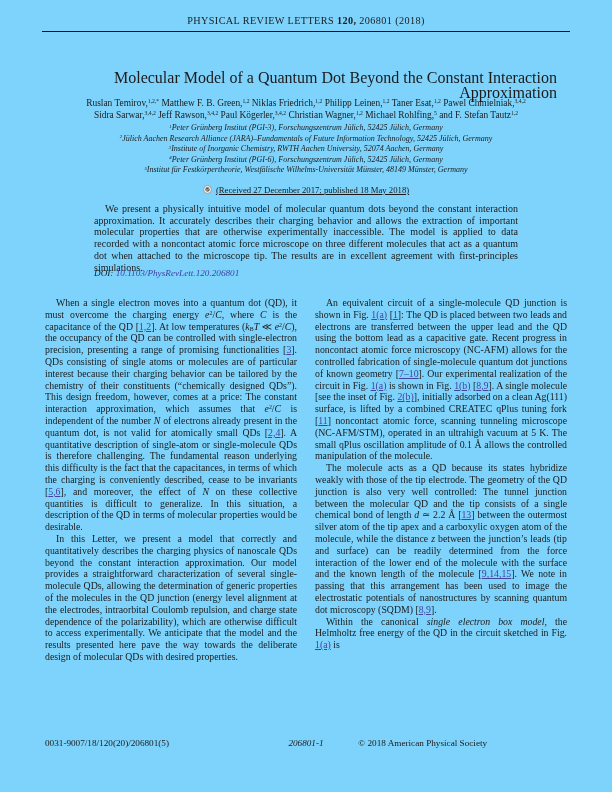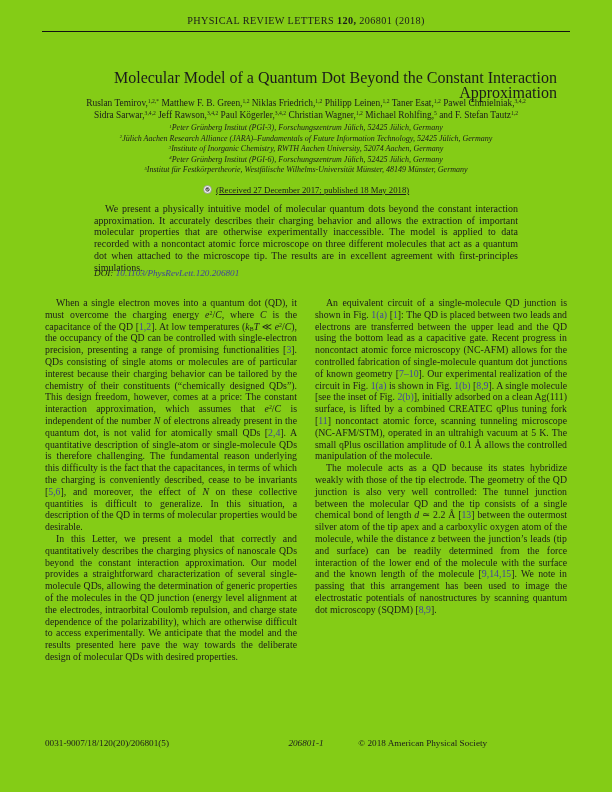--- a/index.html
+++ b/index.html
@@ -1,20 +1,20 @@
 <!DOCTYPE html>
 <html><head>
 <meta charset="utf-8">
 <style>
   html,body{margin:0;padding:0;background:#e8e8e8;}
   .page{
     position:relative;
     width:612px;height:792px;
     margin:0 auto;
-    background:#84cc16;
+    background:#7dd3fc;
     font-family:"Liberation Serif","DejaVu Serif",serif;
     color:#1b1b1b;
     overflow:hidden;
   }
   .journal-header{
     position:absolute;top:15px;left:42px;width:528px;
     text-align:center;font-size:10.2px;letter-spacing:0.4px;
     white-space:nowrap;
   }
   .journal-header .vol{font-weight:bold;}
@@ -52,21 +52,21 @@
   }
   .doi-link{color:#3f3fa0;text-decoration:none;cursor:pointer;}
   .columns{
     position:absolute;top:297px;left:45px;width:522px;
     display:flex;gap:18px;
   }
   .col{width:252px;font-size:9.8px;line-height:11.8px;text-align:justify;}
   .col p{margin:0;text-indent:11px;}
   sup{font-size:0.6em;line-height:0;position:relative;vertical-align:baseline;top:-0.5em;}
   sub{font-size:0.6em;line-height:0;position:relative;vertical-align:baseline;bottom:-0.25em;}
-  .c{color:#4343a0;}
+  .c{color:#4343a0;text-decoration:underline;}
   .footer{
     position:absolute;top:738px;left:45px;width:522px;
     display:flex;font-size:9.2px;
   }
   .footer .f-left{flex:1 1 40%;text-align:left;}
   .footer .f-center{flex:1 1 20%;text-align:center;font-style:italic;}
   .footer .f-right{flex:1 1 40%;}
 </style>
 </head>
 <body>
@@ -111,20 +111,21 @@
   </div>
 
   <div class="columns">
     <div class="col">
       <p>When a single electron moves into a quantum dot (QD), it must overcome the charging energy <i>e</i><sup>2</sup>/<i>C</i>, where <i>C</i> is the capacitance of the QD [<span class="c">1,2</span>]. At low temperatures (<i>k</i><sub>B</sub><i>T</i> ≪ <i>e</i><sup>2</sup>/<i>C</i>), the occupancy of the QD can be controlled with single-electron precision, presenting a range of promising functionalities [<span class="c">3</span>]. QDs consisting of single atoms or molecules are of particular interest because their charging behavior can be tailored by the chemistry of their constituents (“chemically designed QDs”). This design freedom, however, comes at a price: The constant interaction approximation, which assumes that <i>e</i><sup>2</sup>/<i>C</i> is independent of the number <i>N</i> of electrons already present in the quantum dot, is not valid for atomically small QDs [<span class="c">2,4</span>]. A quantitative description of single-atom or single-molecule QDs is therefore challenging. The fundamental reason underlying this difficulty is the fact that the capacitances, in terms of which the charging is conveniently described, cease to be invariants [<span class="c">5,6</span>], and moreover, the effect of <i>N</i> on these collective quantities is difficult to generalize. In this situation, a description of the QD in terms of molecular properties would be desirable.</p>
       <p>In this Letter, we present a model that correctly and quantitatively describes the charging physics of nanoscale QDs beyond the constant interaction approximation. Our model provides a straightforward characterization of several single-molecule QDs, allowing the determination of generic properties of the molecules in the QD junction (energy level alignment at the electrodes, intraorbital Coulomb repulsion, and charge state dependence of the polarizability), which are otherwise difficult to access experimentally. We anticipate that the model and the results presented here pave the way towards the deliberate design of molecular QDs with desired properties.</p>
     </div>
     <div class="col">
       <p>An equivalent circuit of a single-molecule QD junction is shown in Fig. <span class="c">1(a)</span> [<span class="c">1</span>]: The QD is placed between two leads and electrons are transferred between the upper lead and the QD using the bottom lead as a capacitive gate. Recent progress in noncontact atomic force microscopy (NC-AFM) allows for the controlled fabrication of single-molecule quantum dot junctions of known geometry [<span class="c">7–10</span>]. Our experimental realization of the circuit in Fig. <span class="c">1(a)</span> is shown in Fig. <span class="c">1(b)</span> [<span class="c">8,9</span>]. A single molecule [see the inset of Fig. <span class="c">2(b)</span>], initially adsorbed on a clean Ag(111) surface, is lifted by a combined CREATEC qPlus tuning fork [<span class="c">11</span>] noncontact atomic force, scanning tunneling microscope (NC-AFM/STM), operated in an ultrahigh vacuum at 5 K. The small qPlus oscillation amplitude of 0.1 Å allows the controlled manipulation of the molecule.</p>
       <p>The molecule acts as a QD because its states hybridize weakly with those of the tip electrode. The geometry of the QD junction is also very well controlled: The tunnel junction between the molecular QD and the tip consists of a single chemical bond of length <i>d</i> ≃ 2.2 Å [<span class="c">13</span>] between the outermost silver atom of the tip apex and a carboxylic oxygen atom of the molecule, while the distance <i>z</i> between the junction’s leads (tip and surface) can be readily determined from the force interaction of the lower end of the molecule with the surface and the known length of the molecule [<span class="c">9,14,15</span>]. We note in passing that this arrangement has been used to image the electrostatic potentials of nanostructures by scanning quantum dot microscopy (SQDM) [<span class="c">8,9</span>].</p>
+      <p>Within the canonical <i>single electron box model</i>, the Helmholtz free energy of the QD in the circuit sketched in Fig. <span class="c">1(a)</span> is</p>
     </div>
   </div>
 
   <div class="footer">
     <span class="f-left">0031-9007/18/120(20)/206801(5)</span>
     <span class="f-center">206801-1</span>
     <span class="f-right">© 2018 American Physical Society</span>
   </div>
 
 </div>

